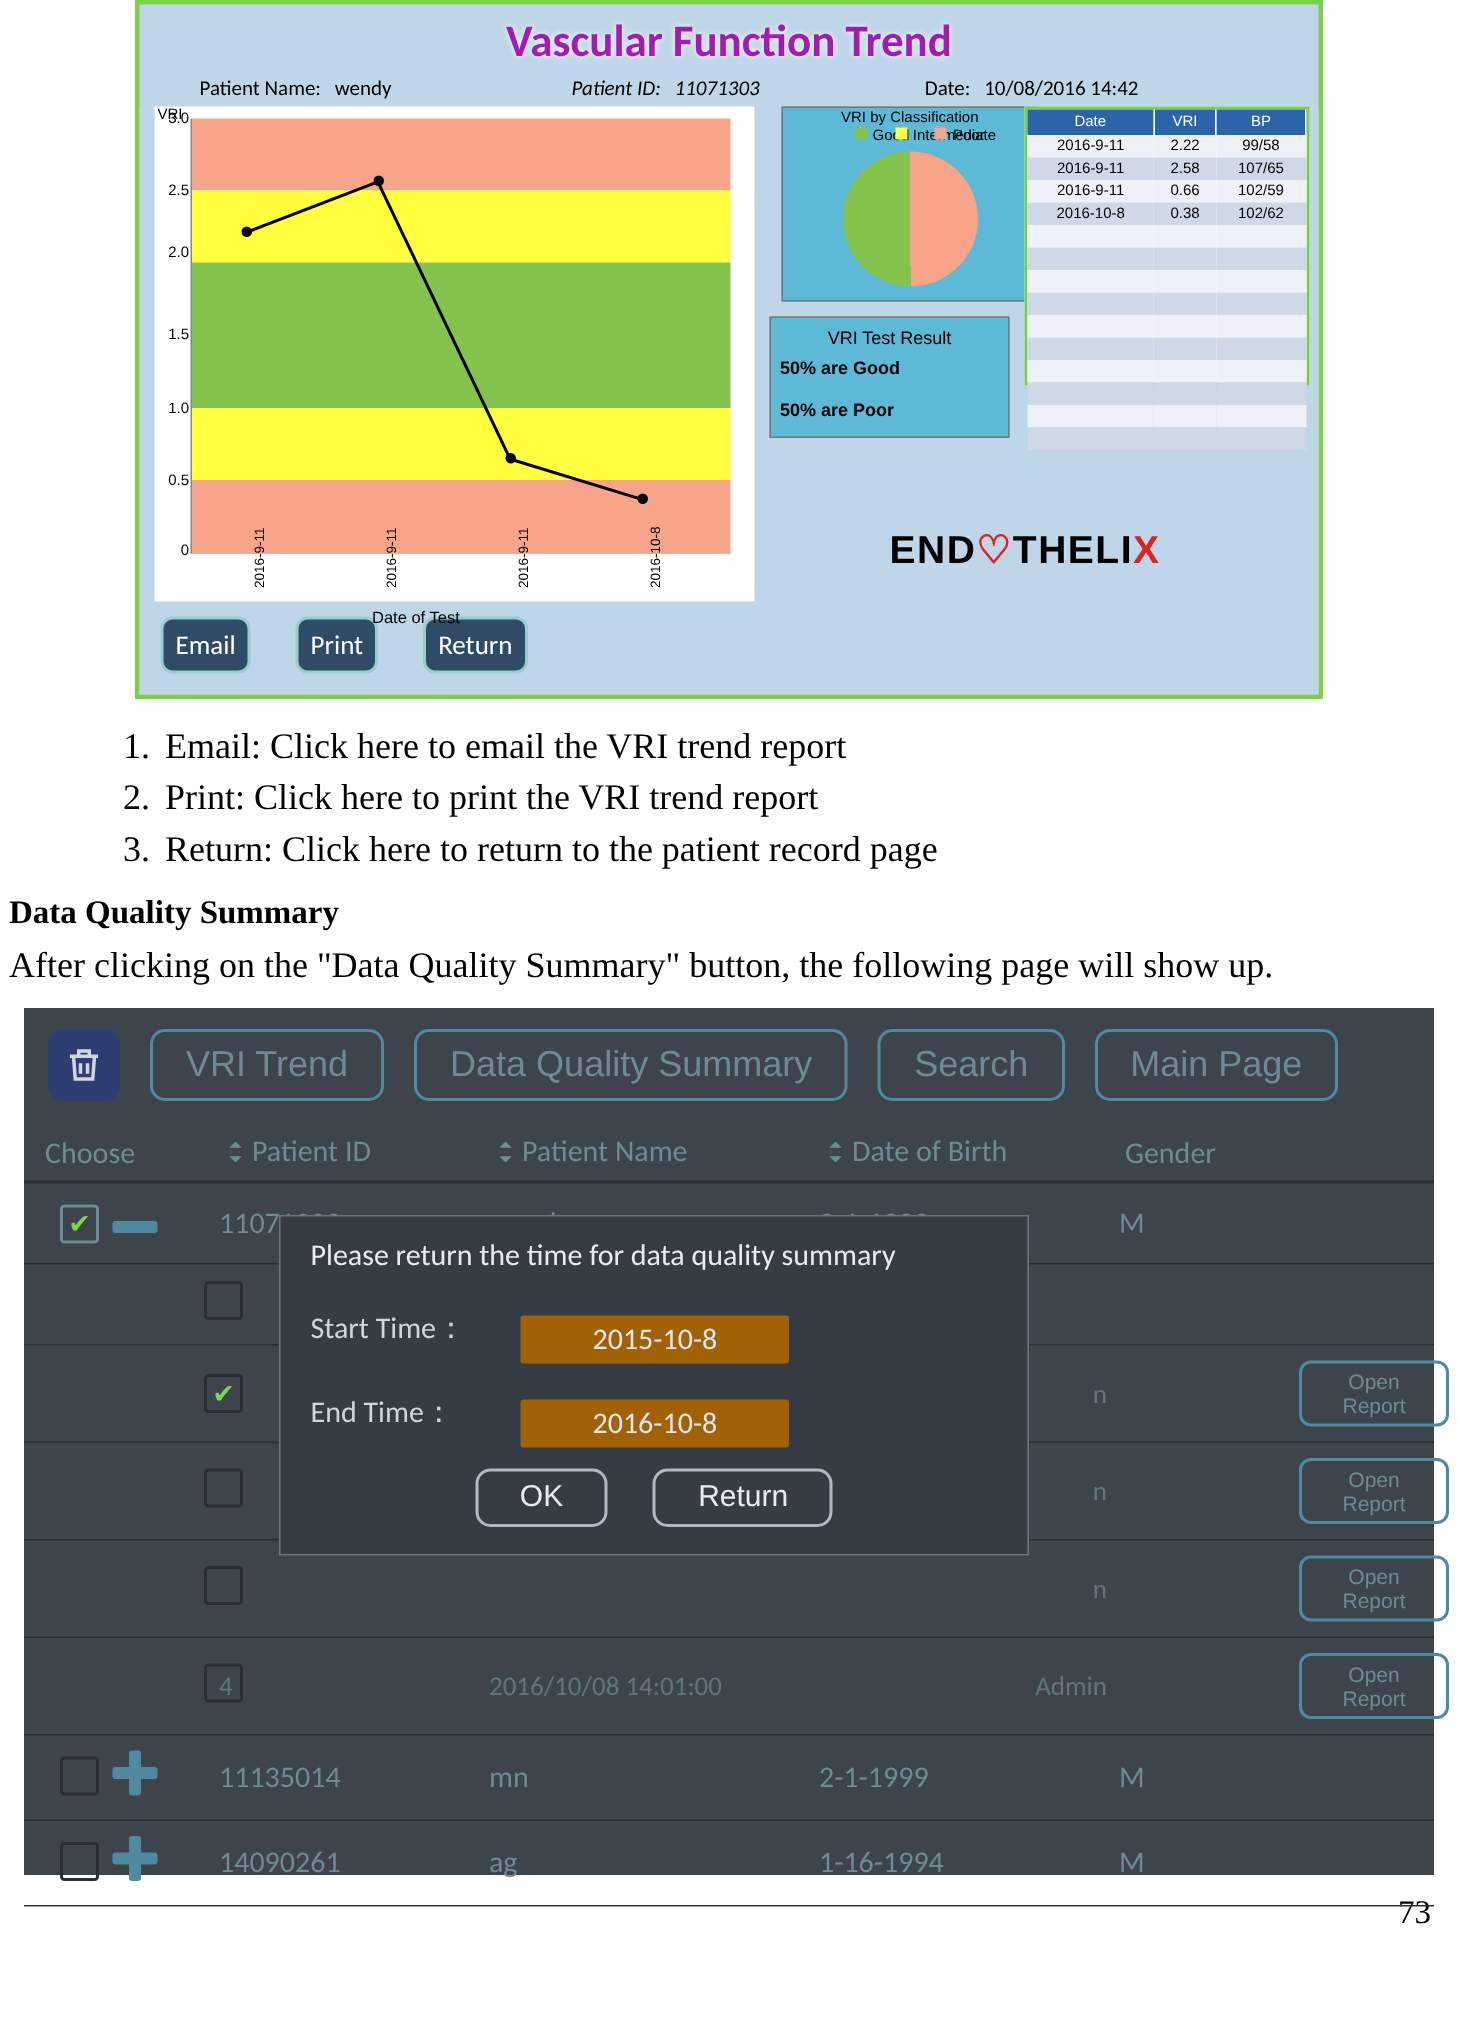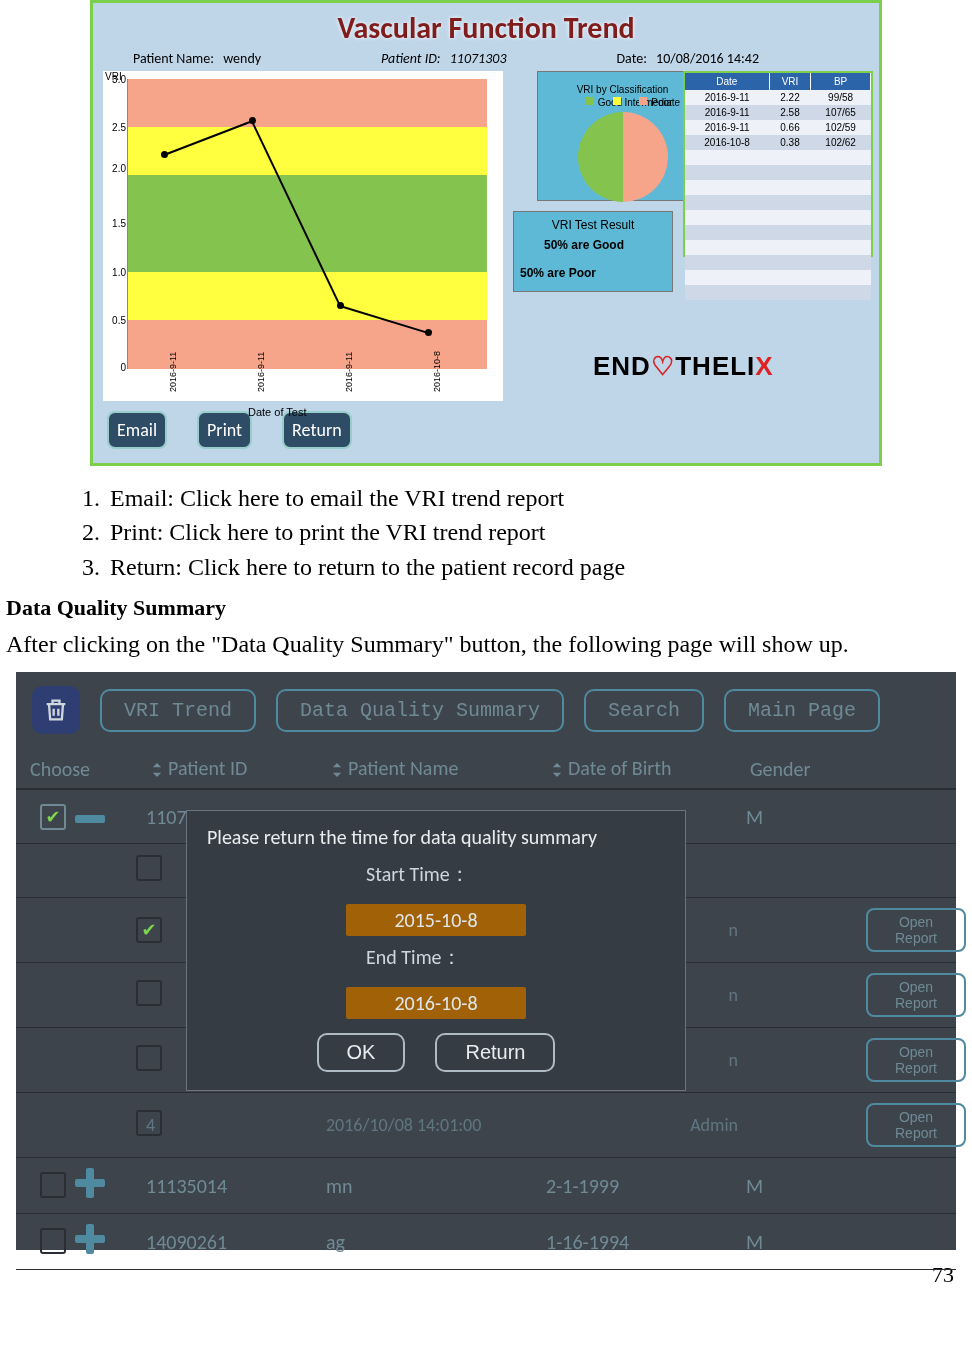--- a/index.html
+++ b/index.html
@@ -11,21 +11,21 @@
     margin: 0 auto 10px auto;
     width: 792px;
     border: 3px solid #7bcf4a;
     background: #bfd5e8;
   }
   .shot1-title {
     text-align: center;
     font-family: Calibri, Arial, sans-serif;
     font-weight: 800;
     font-size: 30px;
-    color: #7f1d1d;
+    color: #a21caf;
     text-shadow: 0 0 4px #fff;
     padding: 6px 0 4px 0;
   }
   .shot1-info {
     display: flex;
     font-family: Calibri, Arial, sans-serif;
     font-size: 14px;
     padding: 0 20px 4px 40px;
   }
   .shot1-info .grp { margin-right: 40px; }
@@ -48,23 +48,23 @@
   .ytick { position:absolute; left:-24px; font:10px Arial; width:22px; text-align:right; line-height:10px;}
   .yt-30 { top:-4px;} .yt-25{top:44px;} .yt-20{top:85px;} .yt-15{top:140px;} .yt-10{top:189px;} .yt-05{top:237px;} .yt-0{top:284px;}
   .xtick { position:absolute; bottom:-34px; font:9px Arial; transform: rotate(-90deg); transform-origin: left top; white-space:nowrap;}
   .xl1 { left: 40px; } .xl2 { left: 128px; } .xl3 { left: 216px; } .xl4 { left: 304px; }
   .xlabel { position:absolute; bottom:-50px; left:120px; font:11px Arial;}
   .dp { position:absolute; width:7px; height:7px; border-radius:50%; background:#000; margin-left:-3px; margin-top:-3px;}
   
   .line-seg { position:absolute; height:1.5px; background:#000; transform-origin: left center;}
   
   .classif-box {
-    position:absolute; left:444px; top:0; width:171px; height:130px;
+    position:absolute; left:428px; top:0; width:171px; height:130px;
     background:#5db9d6; border:1px solid #777;
-    font:10px Arial; text-align:center; padding:12px;
+    font:10px Arial; text-align:center; padding:1px;
   }
   .classif-box .legend span{ display:inline-block; width:8px;height:8px;margin:0 2px; vertical-align:middle;}
   .pie {
     margin: 6px auto 0 auto; width:90px; height:90px; border-radius:50%;
     background: conic-gradient(#f7a58a 0 180deg, #84c44e 180deg 360deg);
   }
   .result-box {
     position:absolute; left:420px; top:140px; width:160px; height:81px;
     background:#5db9d6; border:1px solid #777;
     font:12px Arial; padding:6px;
@@ -106,21 +106,21 @@
     font-family: Calibri, Arial, sans-serif;
   }
   .topbar { display:flex; align-items:center; gap:20px; padding:14px 16px;}
   .trash {
     width:48px; height:48px; border-radius:10px; background:#2f3e72;
     display:flex; align-items:center; justify-content:center;
   }
   .trash svg { width:28px; height:28px; }
   .tab-btn {
     border:2px solid #4f8aa0; color:#6f8a95; background:transparent;
-    border-radius:10px; font-size:20px; padding:8px 22px;font-family:Liberation Mono, monospace;
+    border-radius:10px; font-size:24px; padding:8px 22px;
   }
   .hdr-row{
     display:grid;
     grid-template-columns: 120px 180px 220px 200px 120px 100px;
     align-items:center; color:#6f8a95; font-size:20px;
     padding: 8px 10px 6px 14px; border-bottom:2px solid #2a2e34;
   }
   .sorter { display:inline-block; margin-right:4px; vertical-align:middle;}
   .sorter svg{width:14px;height:14px;}
   .row{
@@ -142,21 +142,21 @@
     border:2px solid #4f8aa0; color:#6f8a95; background:transparent;
     border-radius:8px; font-size:14px; padding:4px 8px;
   }
   
   .modal {
     position:absolute; left:170px; top:138px; width:500px;
     background:#363c44; border:1px solid #6c7480;
     color:#cfd6de; font-size:20px; padding:14px 20px 18px 20px;
   }
   .modal .mtitle{ color:#e8ecef; margin-bottom:12px; }
-  .modal .mrow{ display:flex; align-items:center; margin:8px 0;flex-direction:column;}
+  .modal .mrow{ display:flex; align-items:center; margin:8px 0;}
   .modal .mlabel{ width:140px;}
   .modal .mval{ background:#a16207; color:#dfe7ec; padding:4px 48px; border-radius:2px;margin-top:16px;}
   .modal .mbtns{ display:flex; gap:30px; justify-content:center; margin-top:14px;}
   .modal .mbtns button{
     background:transparent; color:#e8ecef; border:2px solid #aebac4;
     border-radius:10px; font-size:20px; padding:6px 28px;
   }
 
   .pagenum { text-align:right; font-size:22px; padding: 2px 18px 12px 0;}
 </style>
@@ -217,21 +217,21 @@
         <div class="legend">
           <span style="background:#84c44e"></span><span>Good</span>
           <span style="background:#ffff3f"></span><span>Intermediate</span>
           <span style="background:#f7a58a"></span><span>Poor</span>
         </div>
         <div class="pie"></div>
       </div>
 
       <div class="result-box">
         <div class="tt">VRI  Test  Result</div>
-        <div style="font-weight:bold;margin-left:24px;">50% are Good</div>
+        <div style="font-weight:bold;">50% are Good</div>
         <br>
         <div style="font-weight:bold;">50% are Poor</div>
       </div>
 
       <div class="tbl">
         <table>
           <tbody>
               <tr>
             <th>Date</th>
             <th>VRI</th>

